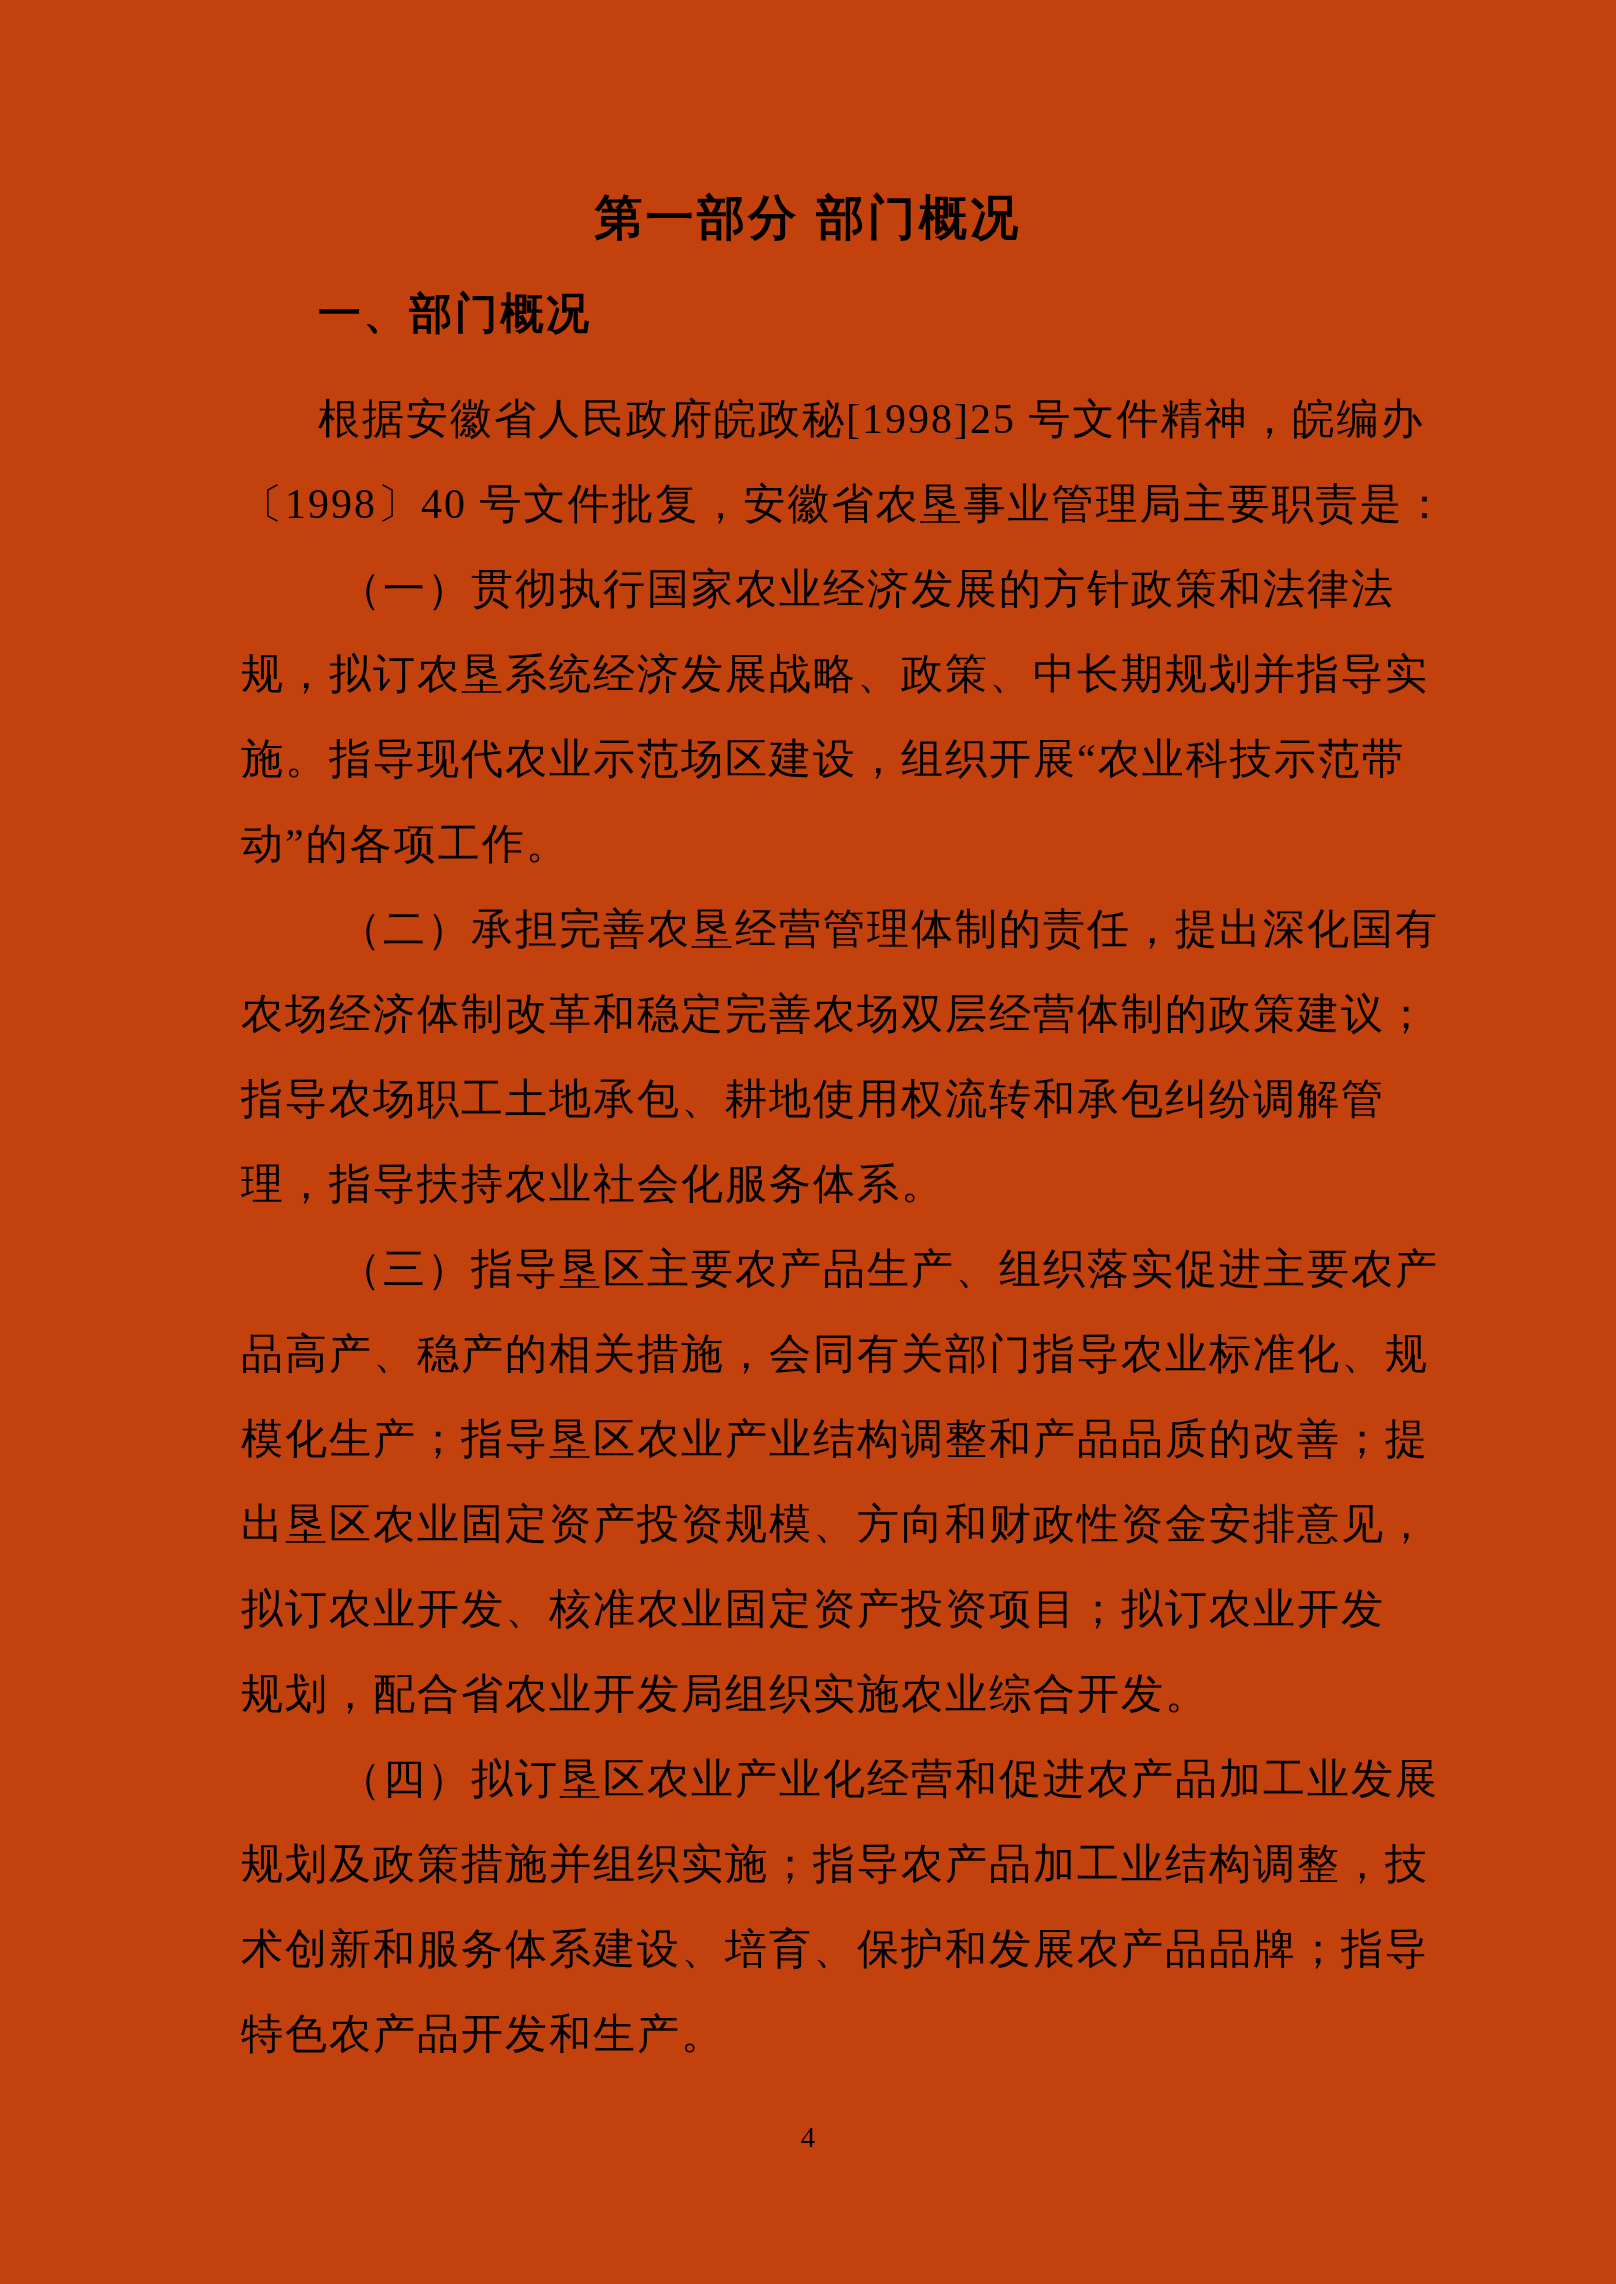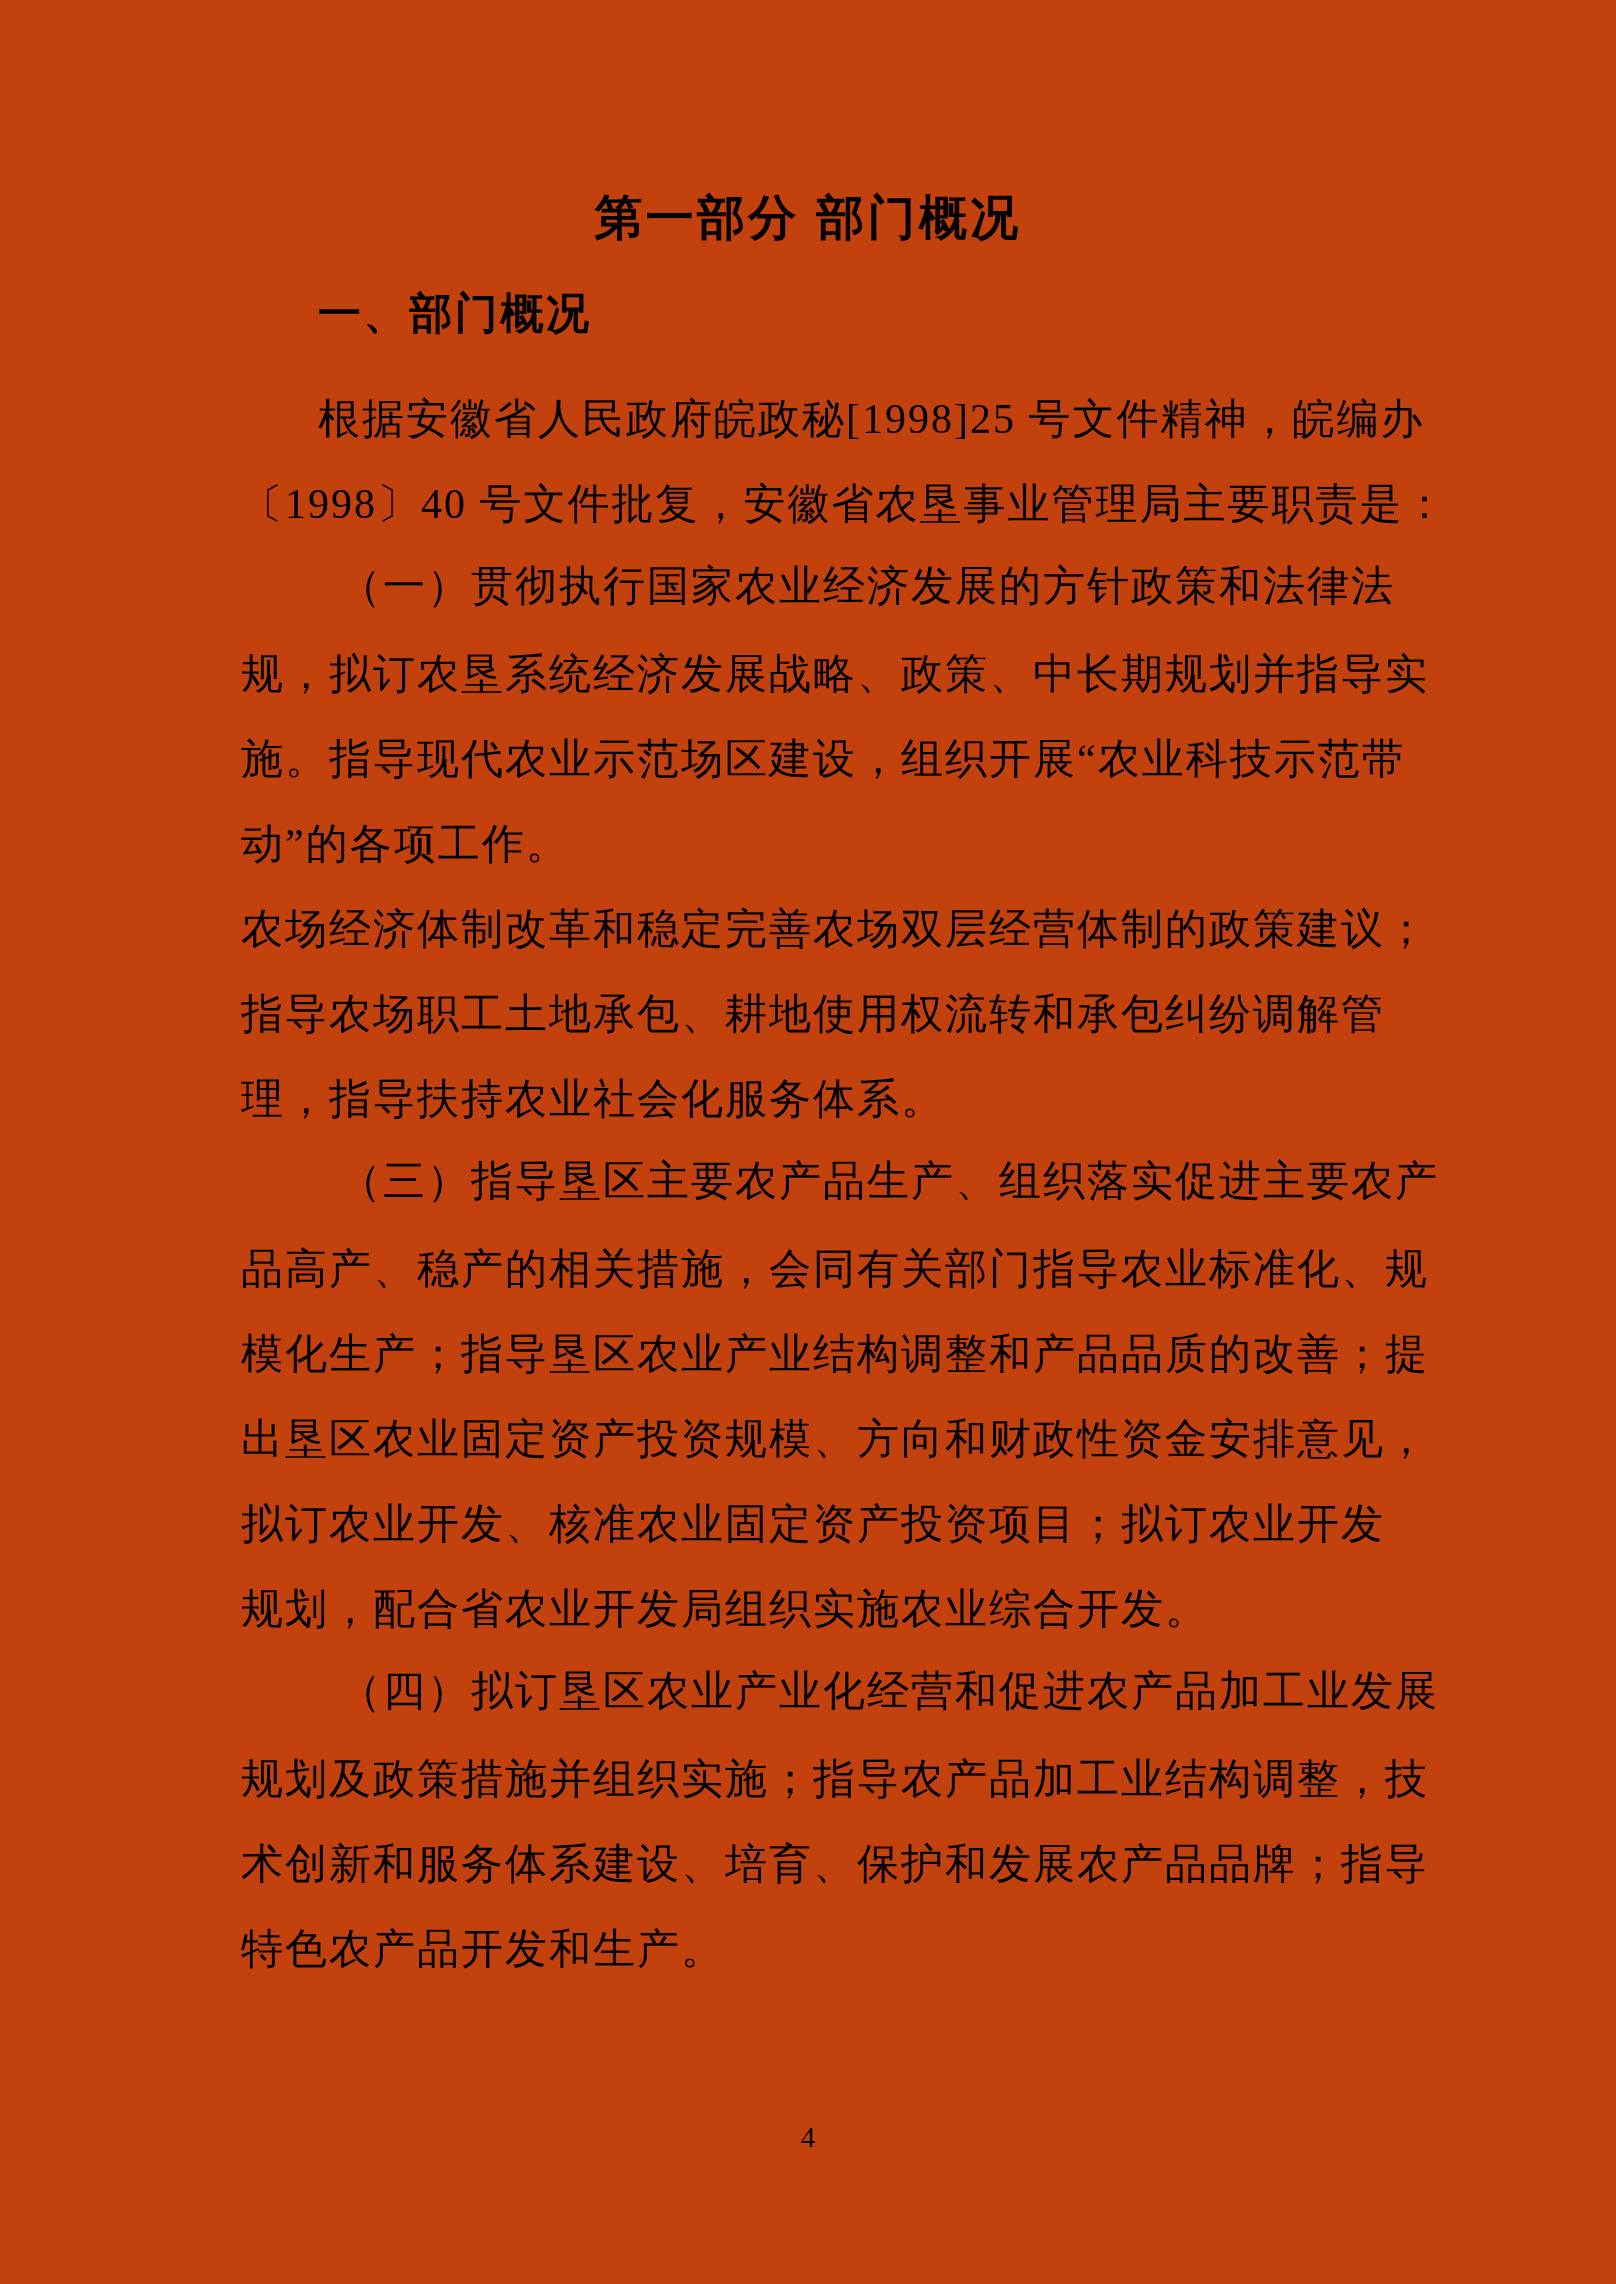--- a/index.html
+++ b/index.html
@@ -53,21 +53,20 @@
     height: 85px;
     line-height: 85px;
     white-space: nowrap;
   }
   .indent {
     padding-left: 77px;
     text-align: right;
   }
   .indent-bracket {
     padding-left: 98px;
-    font-family: Liberation Mono, monospace;
   }
   .page-number {
     position: absolute;
     top: 2121px;
     left: 0;
     width: 100%;
     text-align: center;
     font-family: "Liberation Serif", serif;
     font-size: 29px;
   }
@@ -81,20 +80,21 @@
 
   <h2 class="section-heading">一、部门概况</h2>
 
   <div class="doc-body">
     <div class="text-line indent">根据安徽省人民政府皖政秘[1998]25 号文件精神，皖编办</div>
     <div class="text-line">〔1998〕40 号文件批复，安徽省农垦事业管理局主要职责是：</div>
     <div class="text-line indent-bracket">（一）贯彻执行国家农业经济发展的方针政策和法律法</div>
     <div class="text-line">规，拟订农垦系统经济发展战略、政策、中长期规划并指导实</div>
     <div class="text-line">施。指导现代农业示范场区建设，组织开展“农业科技示范带</div>
     <div class="text-line">动”的各项工作。</div>
+    <div class="text-line indent-bracket">（二）承担完善农垦经营管理体制的责任，提出深化国有</div>
     <div class="text-line">农场经济体制改革和稳定完善农场双层经营体制的政策建议；</div>
     <div class="text-line">指导农场职工土地承包、耕地使用权流转和承包纠纷调解管</div>
     <div class="text-line">理，指导扶持农业社会化服务体系。</div>
     <div class="text-line indent-bracket">（三）指导垦区主要农产品生产、组织落实促进主要农产</div>
     <div class="text-line">品高产、稳产的相关措施，会同有关部门指导农业标准化、规</div>
     <div class="text-line">模化生产；指导垦区农业产业结构调整和产品品质的改善；提</div>
     <div class="text-line">出垦区农业固定资产投资规模、方向和财政性资金安排意见，</div>
     <div class="text-line">拟订农业开发、核准农业固定资产投资项目；拟订农业开发</div>
     <div class="text-line">规划，配合省农业开发局组织实施农业综合开发。</div>
     <div class="text-line indent-bracket">（四）拟订垦区农业产业化经营和促进农产品加工业发展</div>

